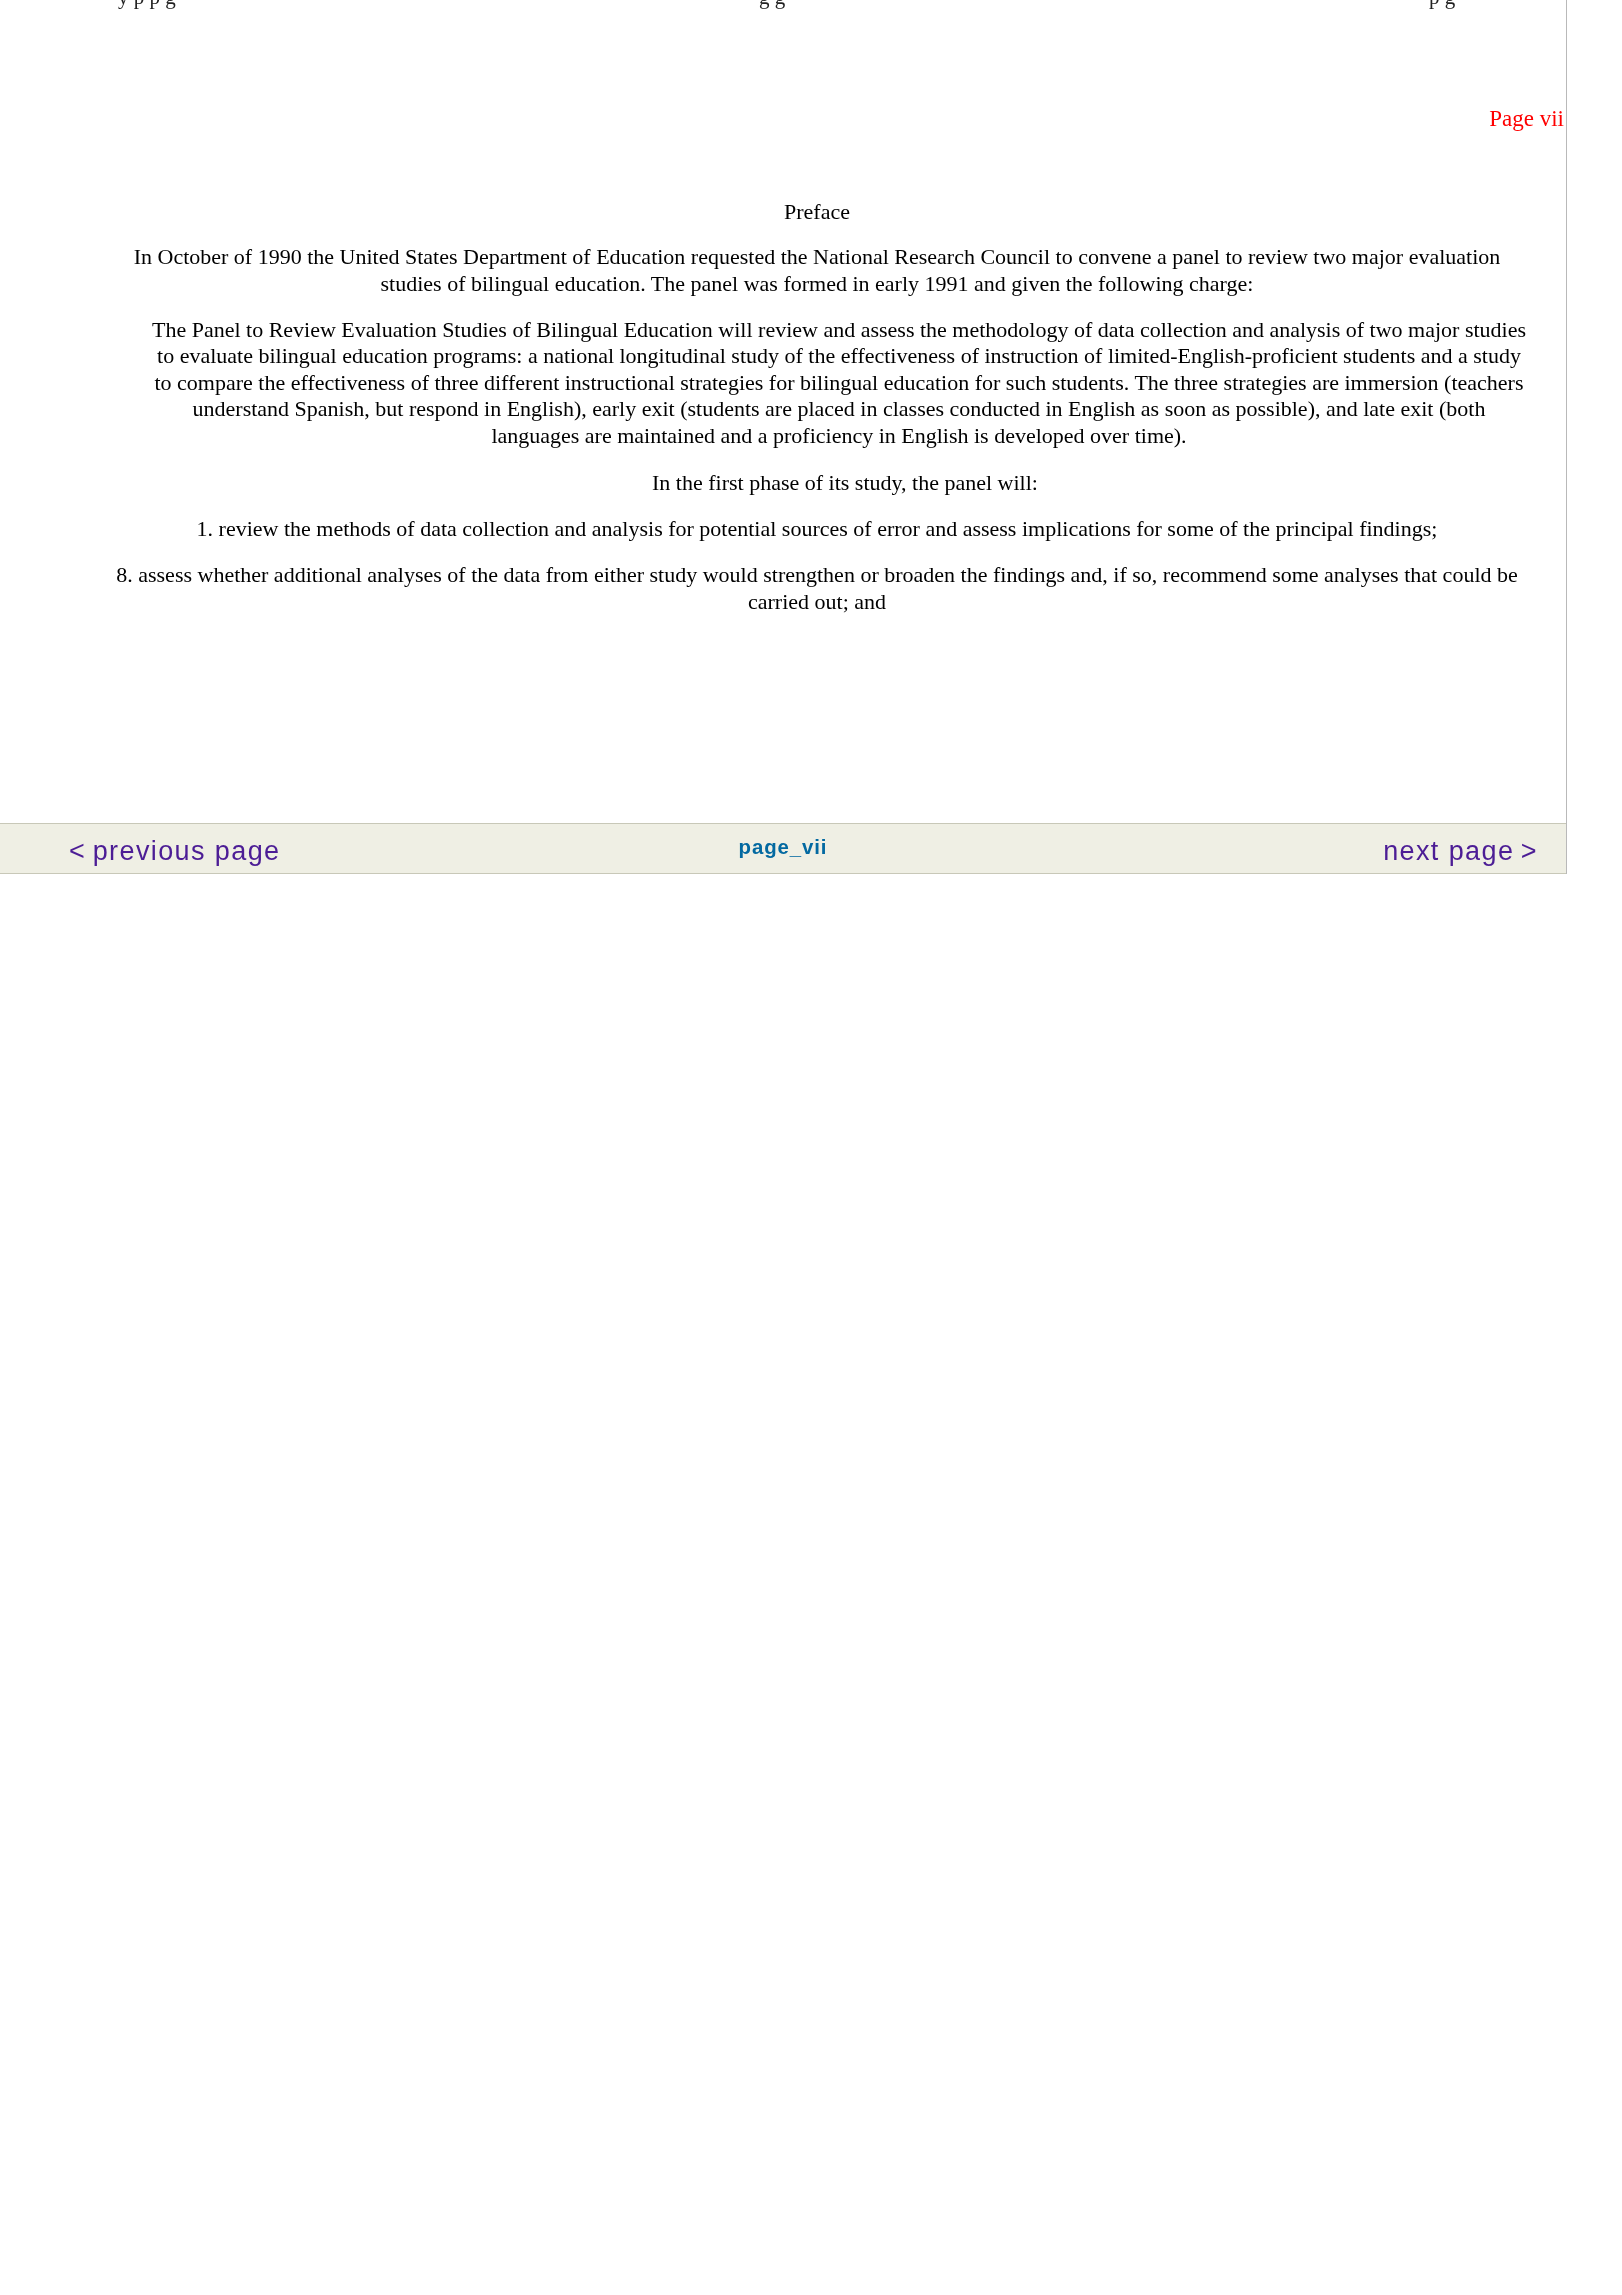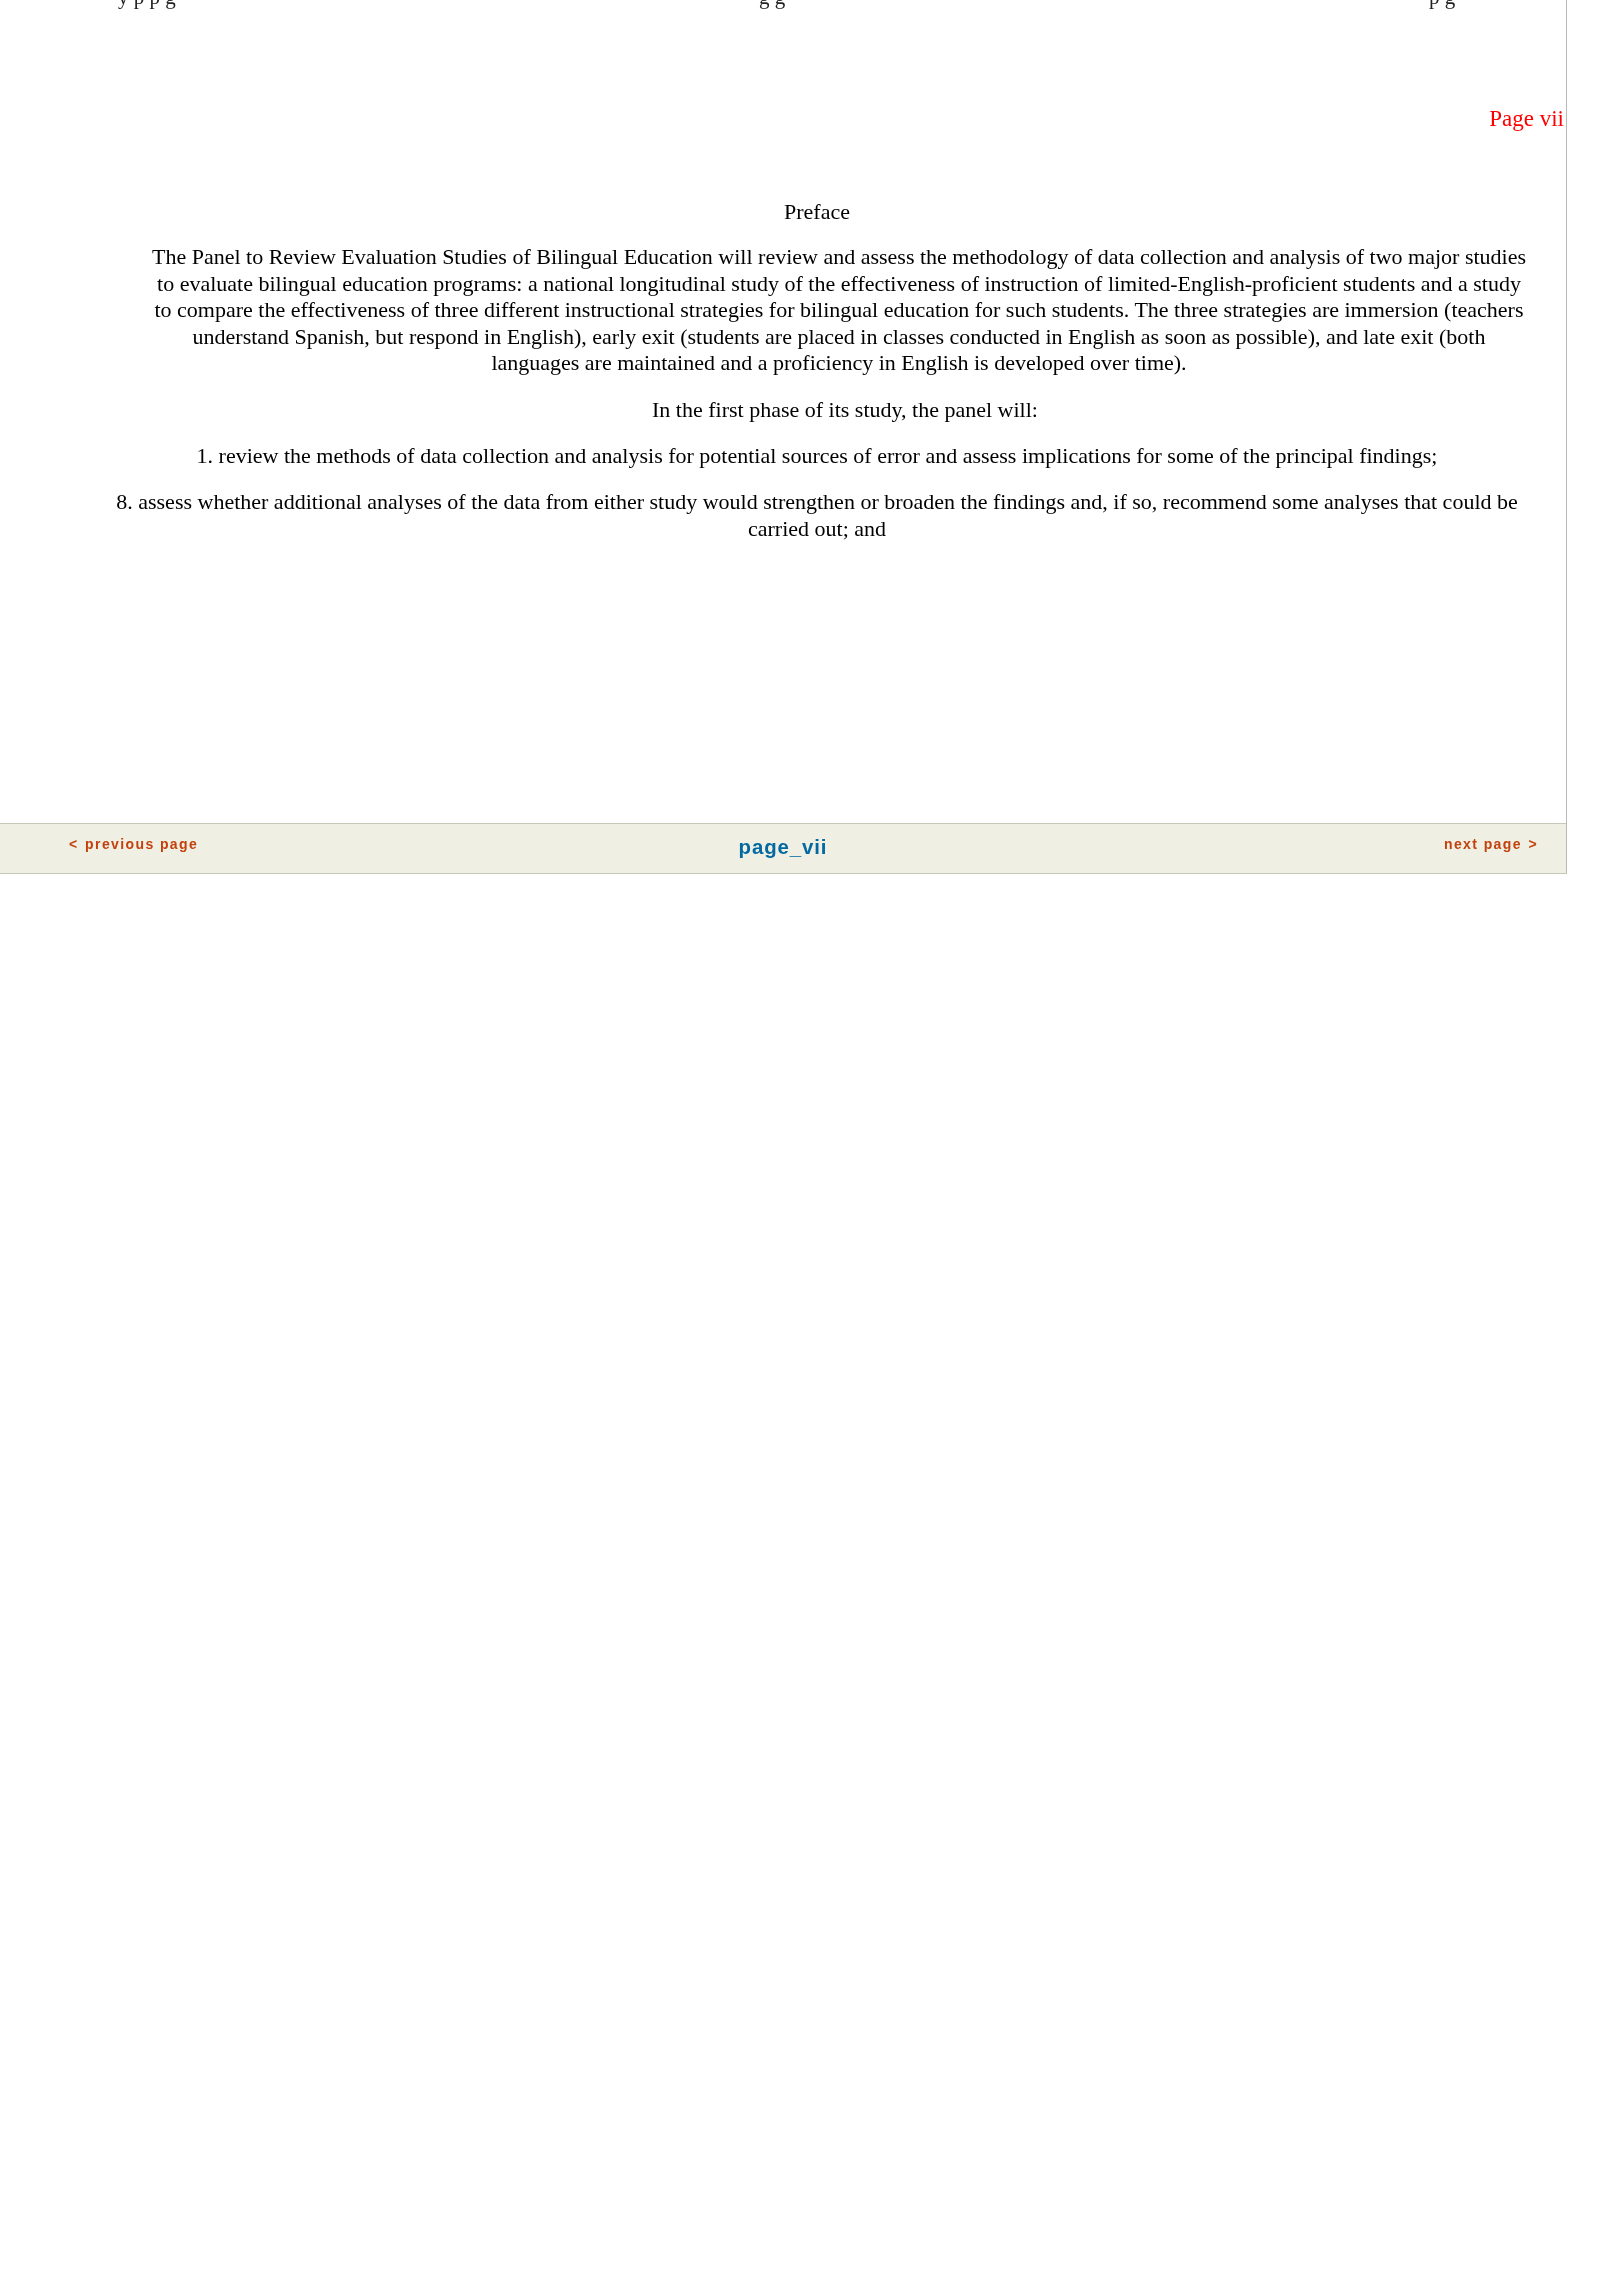--- a/index.html
+++ b/index.html
@@ -97,24 +97,24 @@
   }
   .nav-inner {
     position: relative;
     width: 100%;
     height: 100%;
   }
   .nav-link {
     position: absolute;
     top: 12px;
     font-family: "Liberation Sans", sans-serif;
-    font-weight: bold;
-    font-size: 14px;
+    font-weight: normal;
+    font-size: 27px;
     letter-spacing: 1.4px;
-    color: #c2410c;
+    color: #4c1d95;
     text-decoration: none;
     white-space: nowrap;
   }
   .nav-prev { left: 69px; }
   .nav-prev .arrow { margin-right: 6.5px; }
   .nav-center {
     position: absolute;
     top: 12px;
     left: 50%;
     transform: translateX(-50%);
@@ -138,20 +138,21 @@
     <span class="art2">g  g</span>
     <span class="art3">p g</span>
   </div>
 
   <div class="right-rule"></div>
 
   <div class="page-marker">Page vii</div>
 
   <div class="content">
     <p class="heading">Preface</p>
+    <p>In October of 1990 the United States Department of Education requested the National Research Council to convene a panel to review two major evaluation studies of bilingual education. The panel was formed in early 1991 and given the following charge:</p>
     <p class="indent">The Panel to Review Evaluation Studies of Bilingual Education will review and assess the methodology of data collection and analysis of two major studies to evaluate bilingual education programs: a national longitudinal study of the effectiveness of instruction of limited-English-proficient students and a study to compare the effectiveness of three different instructional strategies for bilingual education for such students. The three strategies are immersion (teachers understand Spanish, but respond in English), early exit (students are placed in classes conducted in English as soon as possible), and late exit (both languages are maintained and a proficiency in English is developed over time).</p>
     <p class="indent-first">In the first phase of its study, the panel will:</p>
     <p>1. review the methods of data collection and analysis for potential sources of error and assess implications for some of the principal findings;</p>
     <p>8. assess whether additional analyses of the data from either study would strengthen or broaden the findings and, if so, recommend some analyses that could be carried out; and</p>
   </div>
 
   <div class="nav-bar">
     <div class="nav-inner">
       <a class="nav-link nav-prev" href="#"><span class="arrow">&lt;</span><span>previous page</span></a>
       <div class="nav-center">page_vii</div>

